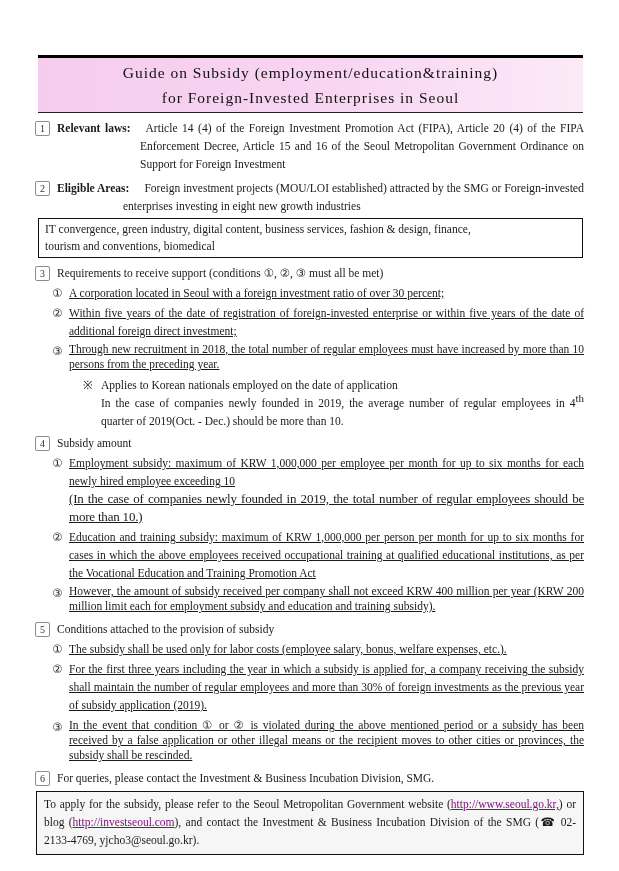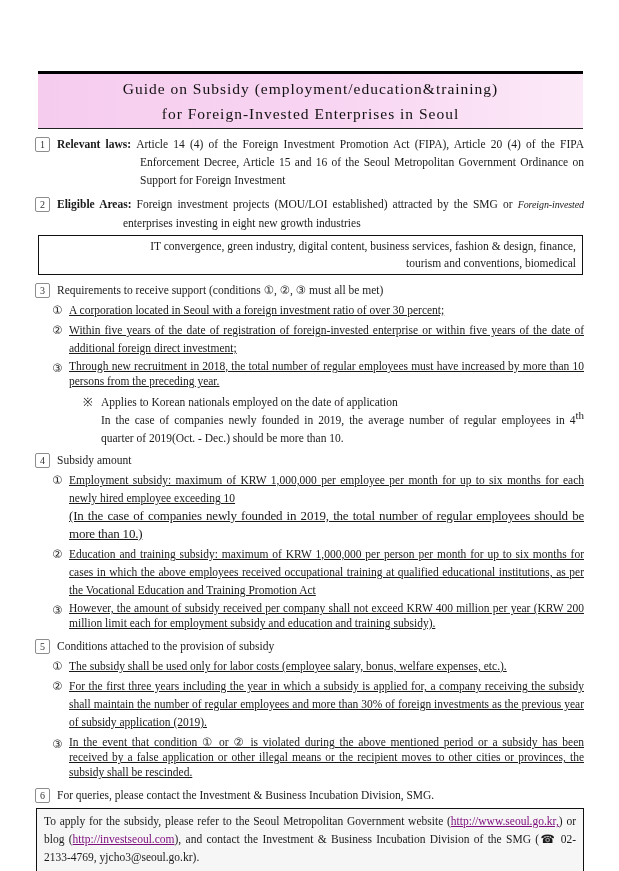--- a/index.html
+++ b/index.html
@@ -4,52 +4,52 @@
 <style>
   html, body { margin:0; padding:0; background:#ffffff; }
   .page {
     width:619px; height:871px; box-sizing:border-box;
     padding:55px 35px 0 35px;
     font-family:"Liberation Serif","DejaVu Serif",serif;
     font-size:11.5px; line-height:18px; color:#1a1a1a;
     overflow:hidden; background:#ffffff;
   }
   .title-block {
-    margin:16px 1px 0 3px;
+    margin:0 1px 0 3px;
     border-top:3px solid #000;
     border-bottom:1px solid #222;
     background:linear-gradient(90deg,#f6ccee 0%,#f8d5f2 55%,#fceaf8 100%);
     text-align:center; padding:2px 0;
   }
   .title-line { font-size:15.5px; line-height:25px; letter-spacing:1px; color:#111; }
   .sec { display:flex; align-items:flex-start; margin-top:5px; }
   .snum {
     flex:none; width:13px; text-align:center;
     border:1px solid #8d8d8d; border-radius:2px;
     font-size:10px; line-height:13px; margin:2px 7px 0 0; color:#333;
     font-family:"Liberation Serif",serif;
   }
   .stext { flex:1; text-align:justify; }
   .bold { font-weight:normal; }
-  .lbl { font-weight:bold; margin-right:5px; }
+  .lbl { font-weight:bold; margin-right:15px; }
   .hang-s1 { padding-left:83px; text-indent:-83px; }
   .hang-s2 { padding-left:66px; text-indent:-66px; }
   .items { margin-left:15px; }
   .item { display:flex; align-items:flex-start; margin-top:2px; }
   .cnum { flex:none; width:15px; margin-right:4px; text-align:center; }
   .itext { flex:1; text-align:justify;text-decoration:underline; }
   .lh21 { line-height:15px; }
   .note { display:flex; align-items:flex-start; margin-left:33px; margin-top:4px; margin-bottom:2px; }
   .nmark { flex:none; width:15px; margin-right:3px; }
   .ntext { flex:1; text-align:justify; }
-  .smalltext { font-size:10px; letter-spacing:-0.1px;font-style:italic; }
+  .smalltext { font-size:12px; letter-spacing:-0.1px; }
   .cond { font-size:13px; letter-spacing:-0.2px; }
   .ind-box {
     border:1.5px solid #111; margin:3px 1px 0 3px;
-    text-align:right; line-height:17px; padding:2px 6px;
+    text-align:left; line-height:17px; padding:2px 6px;
   }
   .contact-box {
     border:1.5px solid #111; background:#f6f6f6;
     margin:4px 0 0 1px; padding:3px 7px 5px 7px;
     text-align:justify; line-height:18px;
   }
   .doclink { color:#7c0d7c; text-decoration:underline; cursor:pointer; }
   sup { font-size:11px; line-height:0; }
   .mt6 { margin-top:6px; }
   .mt4 { margin-top:4px; }

